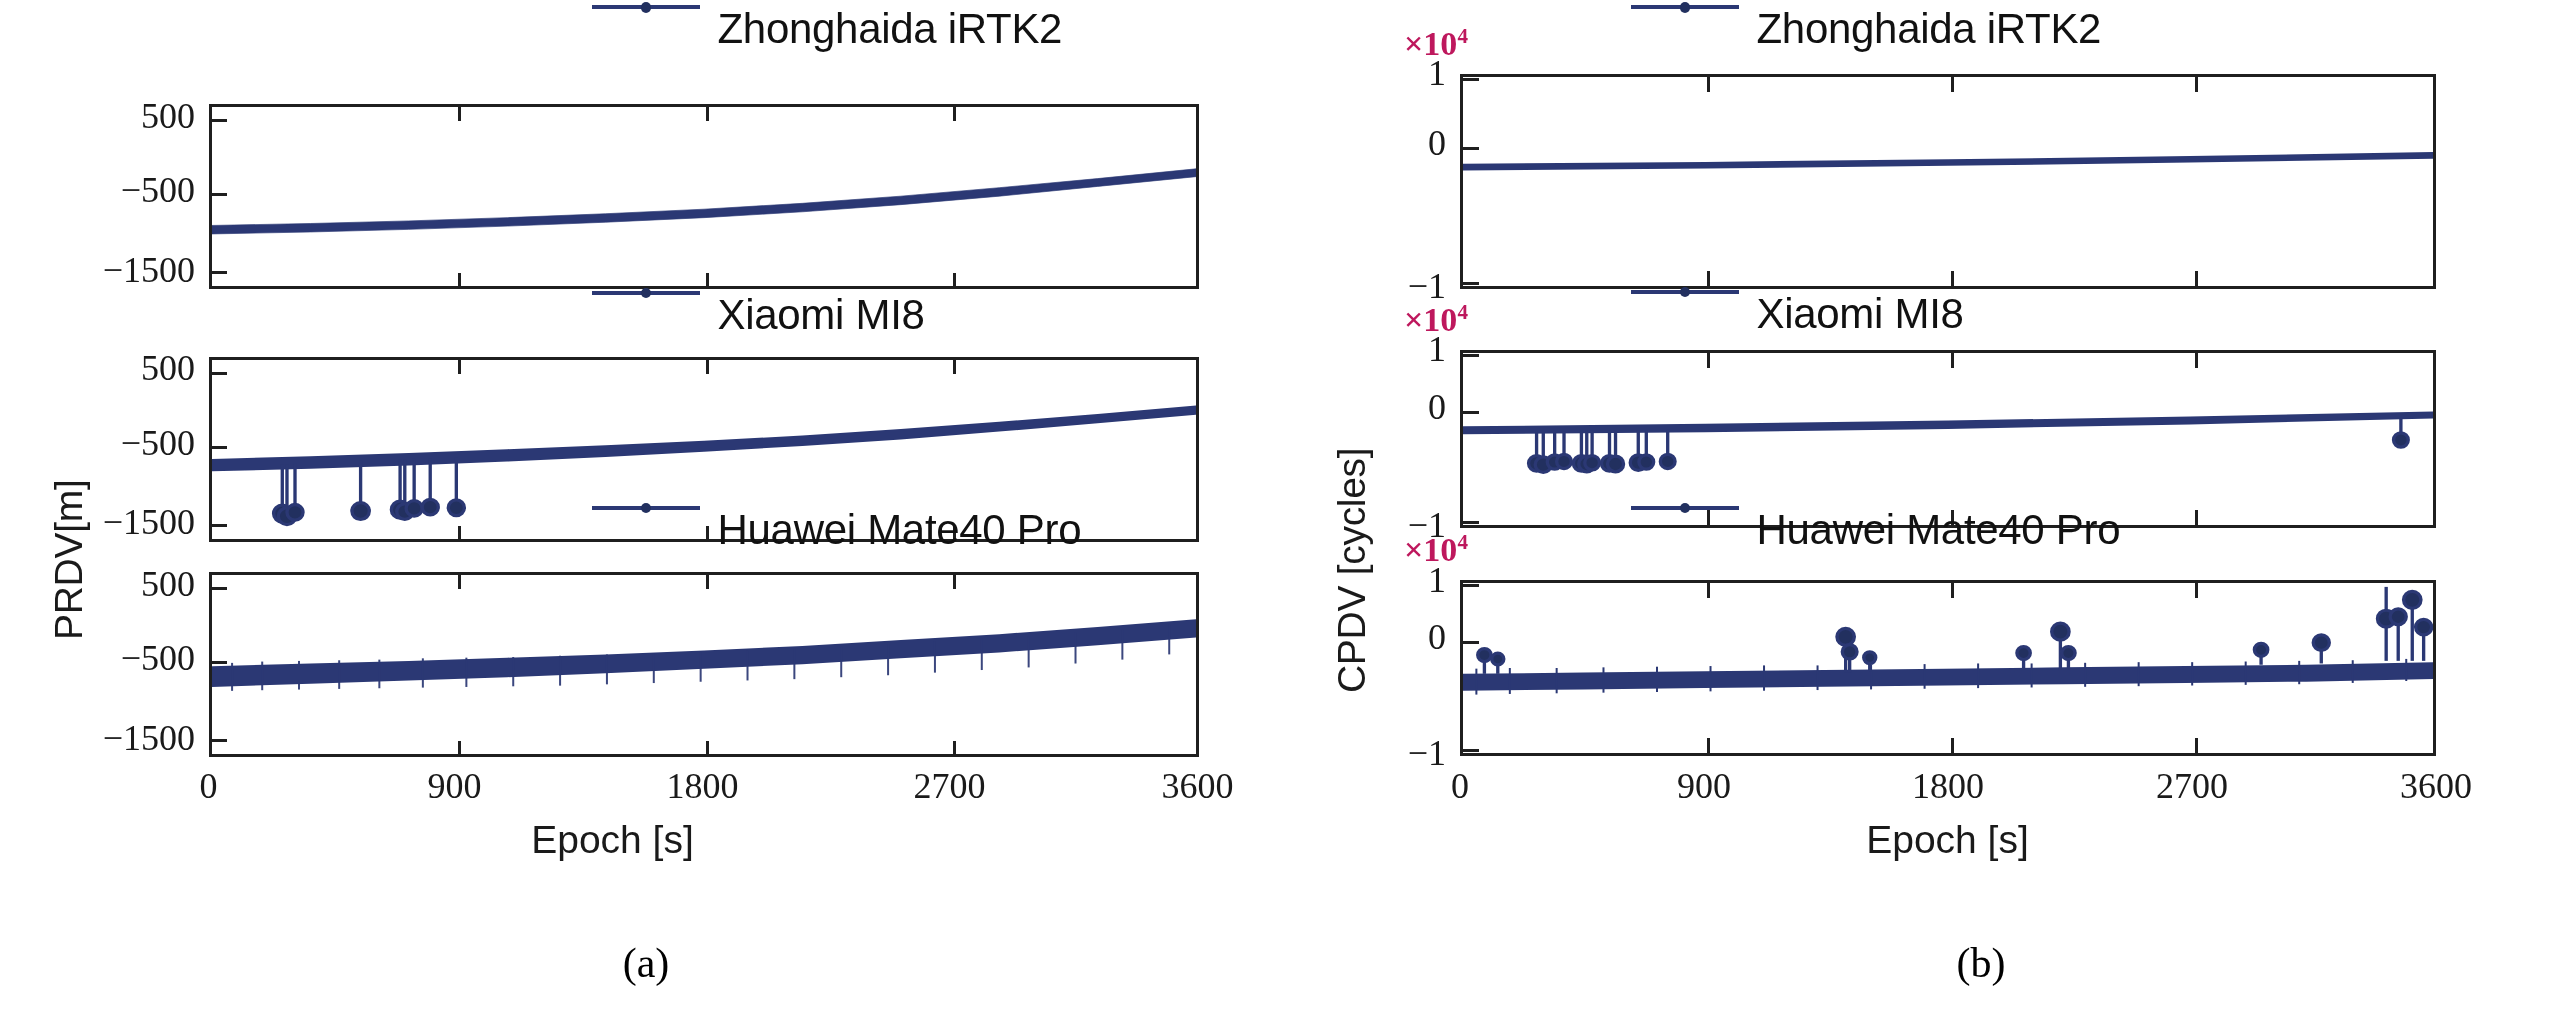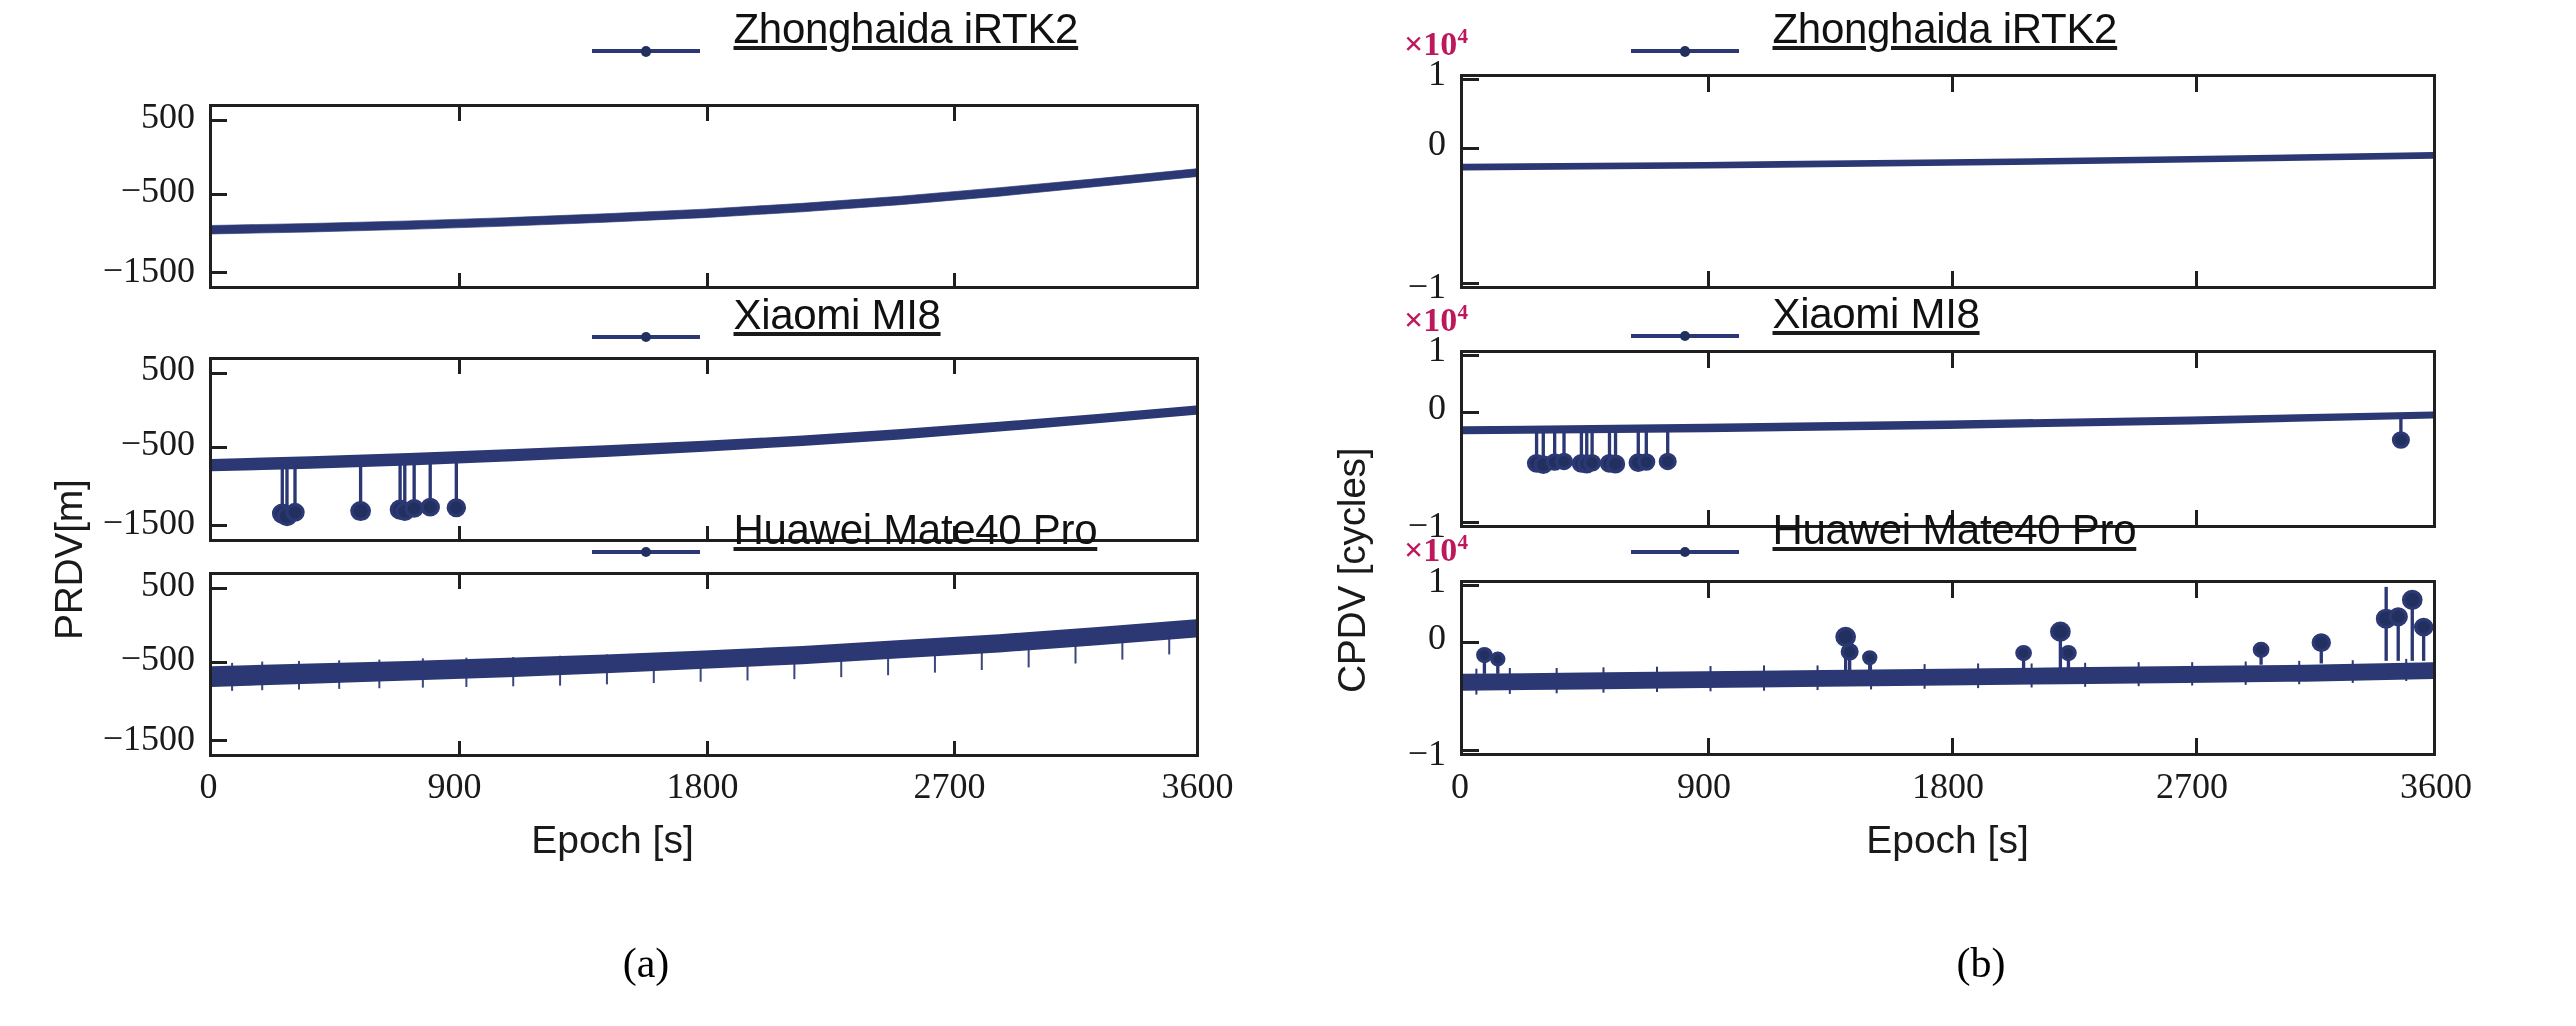--- a/index.html
+++ b/index.html
@@ -70,24 +70,23 @@
     font-family:"Liberation Sans",sans-serif;
     color:#1a1a1a;
     text-align:center;
     white-space:nowrap;
   }
 
   
   .legend{
     position:absolute;
     display:flex;
-    align-items:flex-end;
-    gap:16px;
-    white-space:nowrap;
-    text-decoration:underline;
+    align-items:flex-start;
+    gap:0px;
+    white-space:nowrap;
   }
   .legend-line{
     position:relative;
     width:108px;
     height:4px;
     background:#2b3874;
     flex:0 0 auto;
   }
   .legend-line::after{
     content:"";

